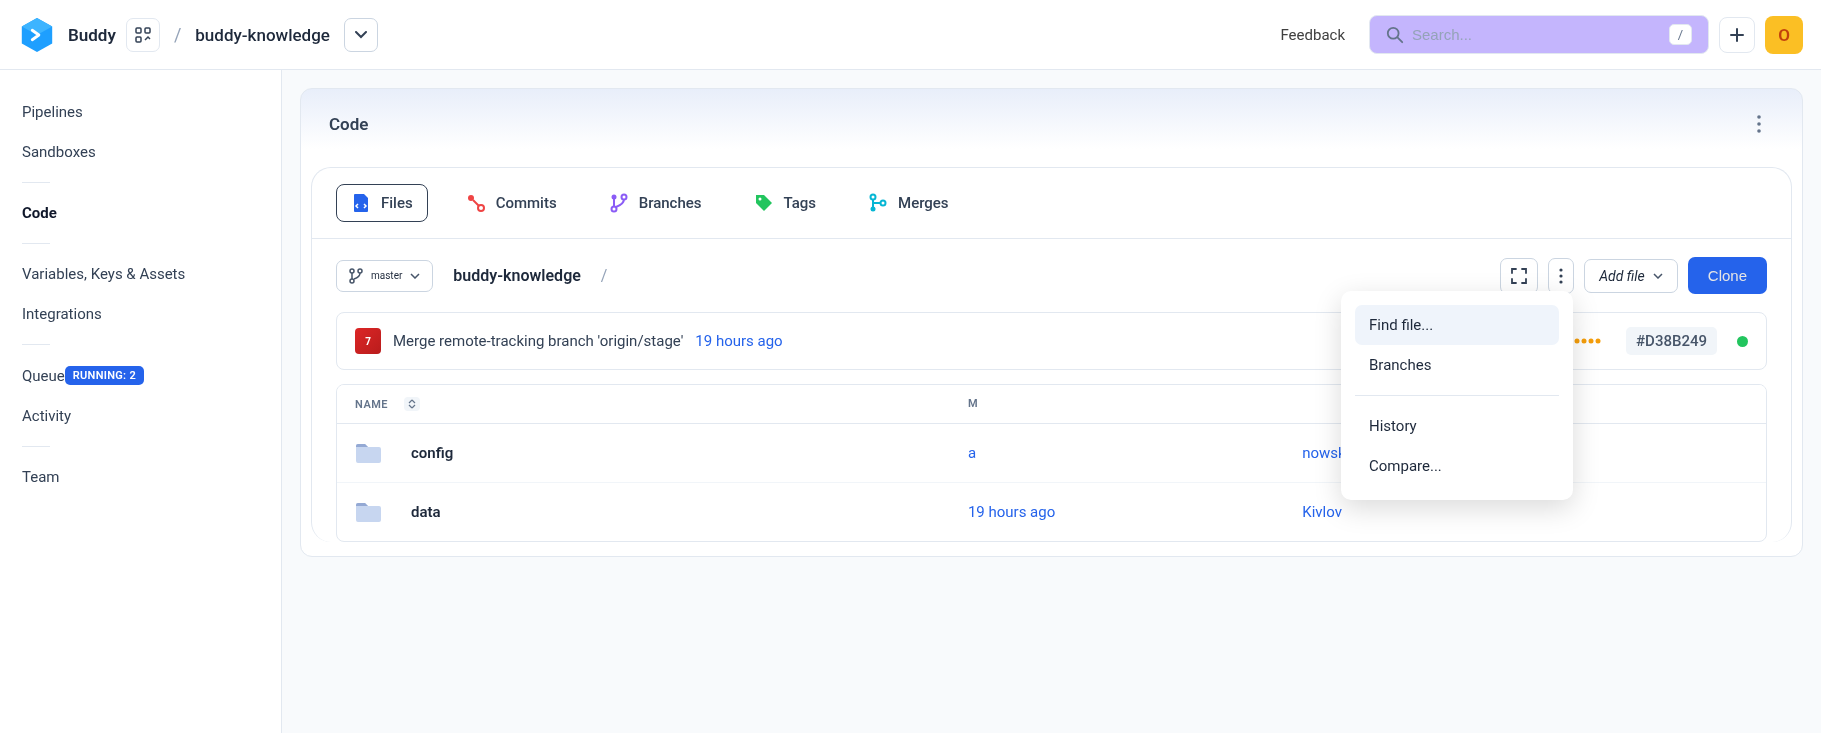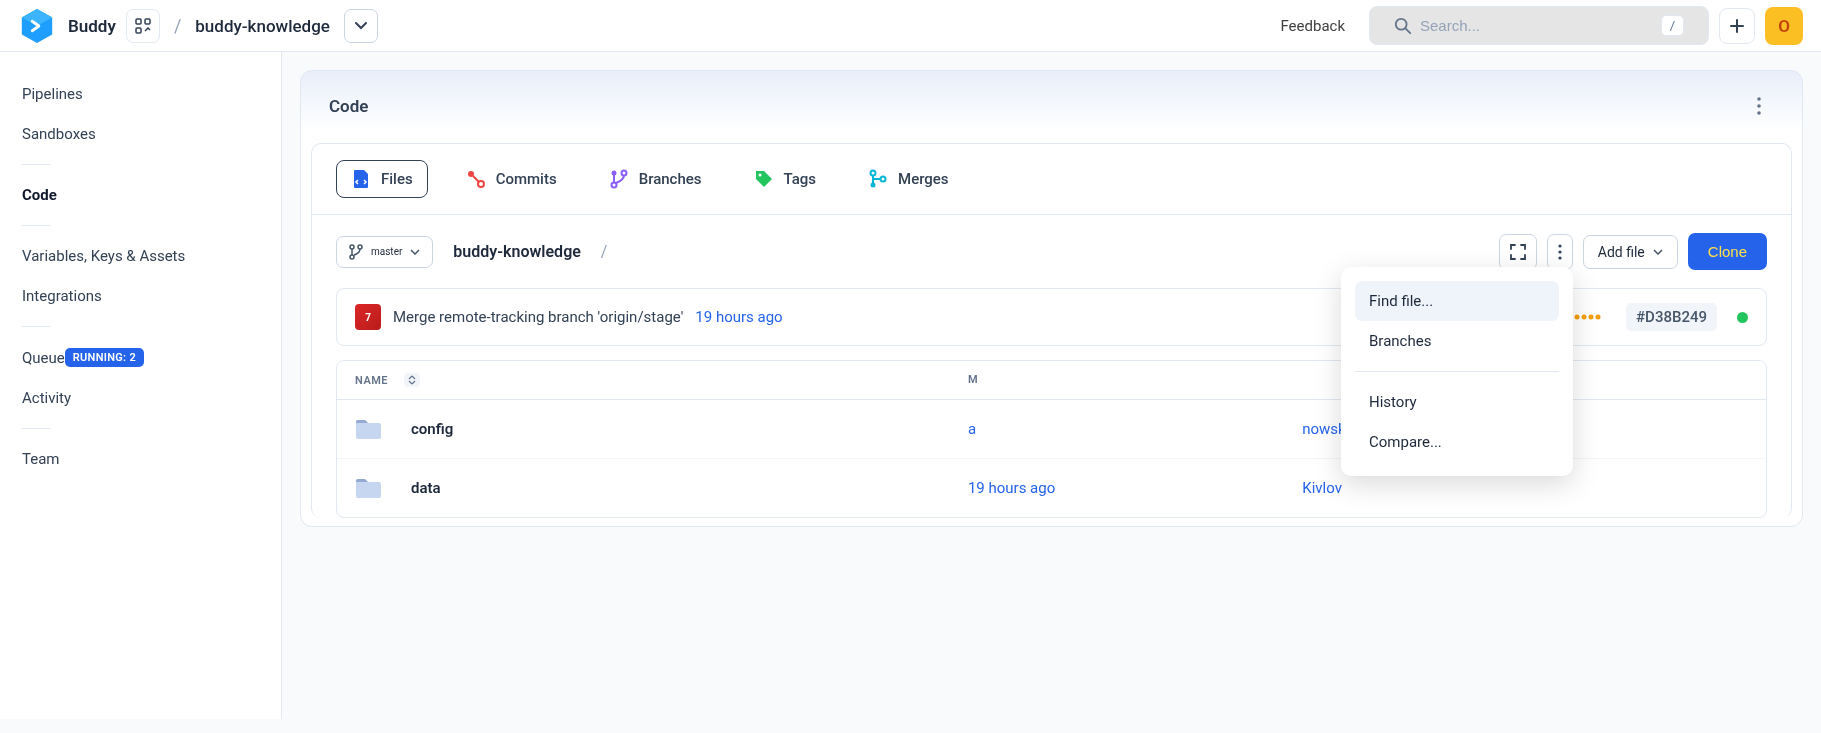--- a/index.html
+++ b/index.html
@@ -1,60 +1,60 @@
 <!DOCTYPE html>
 <html><head>
   <meta charset="utf-8">
   <style>
     * { margin: 0; padding: 0; box-sizing: border-box; }
     body { font-family: -apple-system, BlinkMacSystemFont, 'Segoe UI', Roboto, sans-serif; background: #f8fafc; color: #1e293b; font-size: 14px; }
     
-    .topbar { display: flex; align-items: center; padding: 10px 18px; background: #fff; border-bottom: 1px solid #e2e8f0; gap: 10px; height: 52px; }
+    .topbar { display: flex; align-items: center; padding: 10px 18px; background: #fff; border-bottom: 1px solid #e2e8f0; gap: 10px; height: 70px; }
     .logo { width: 38px; height: 38px; display: flex; align-items: center; justify-content: center; }
     .org-name { font-weight: 600; font-size: 17px; margin-left: 2px; }
     .grid-btn { width: 34px; height: 34px; border: 1px solid #e2e8f0; border-radius: 7px; background: #fff; display: flex; align-items: center; justify-content: center; cursor: pointer; }
     .slash-sep { color: #94a3b8; font-size: 18px; margin: 0 4px; }
     .project-name { font-size: 17px; font-weight: 500; }
     .dropdown-btn { width: 34px; height: 34px; border: 1px solid #cbd5e1; border-radius: 7px; background: #fff; display: flex; align-items: center; justify-content: center; cursor: pointer; margin-left: 4px; }
     .spacer { flex: 1; }
     .feedback-link { color: #404040; margin-right: 14px; cursor: pointer; font-size: 15px; }
-    .search-box { display: flex; align-items: center; gap: 8px; border: 1px solid #e2e8f0; border-radius: 8px; padding: 8px 24px; width: 340px; background: #e5e5e5; }
+    .search-box { display: flex; align-items: center; gap: 8px; border: 1px solid #e2e8f0; border-radius: 8px; padding: 8px 16px; width: 340px; background: #c4b5fd; }
     .search-box input { border: none; outline: none; flex: 1; font-size: 15px; color: #475569; background: transparent; }
     .search-box input::placeholder { color: #94a3b8; }
     .search-kbd { border: 1px solid #e2e8f0; border-radius: 5px; padding: 2px 8px; font-size: 13px; color: #64748b; background: #fff; }
     .icon-btn { width: 36px; height: 36px; border: 1px solid #e2e8f0; border-radius: 8px; background: #fff; display: flex; align-items: center; justify-content: center; cursor: pointer; }
     .avatar { width: 38px; height: 38px; border-radius: 8px; background: #fbbf24; display: flex; align-items: center; justify-content: center; font-weight: 600; font-size: 17px; color: #c2410c; cursor: pointer; }
     
     .layout { display: flex; height: calc(100vh - 66px); }
     .sidebar { width: 282px; border-right: 1px solid #e2e8f0; background: #fff; padding: 22px 0; }
     .nav-item { padding: 11px 22px; font-size: 15px; color: #334155; cursor: pointer; display: flex; align-items: center; justify-content: flex-start; }
     .nav-item.active { font-weight: 700; color: #0f172a; }
     .nav-divider { height: 1px; background: #e2e8f0; margin: 10px 22px; width: 28px; }
     .badge { background: #2563eb; color: #fff; font-size: 11px; font-weight: 600; padding: 3px 8px; border-radius: 5px; letter-spacing: 0.3px; }
     
     .main { flex: 1; padding: 18px; overflow: auto; }
     .panel { background: linear-gradient(to bottom, #e8eefa, #fff 60px); border-radius: 12px; border: 1px solid #e2e8f0; }
     .panel-header { display: flex; align-items: center; justify-content: space-between; padding: 20px 28px 14px; }
     .panel-title { font-size: 17px; font-weight: 600; color: #334155; }
     .dots-btn { width: 30px; height: 30px; display: flex; align-items: center; justify-content: center; cursor: pointer; color: #64748b; border-radius: 6px; }
     
-    .tabs-wrap { background: #fff; border-radius: 10px; margin: 8px 10px; border: 1px solid #e2e8f0; border-bottom: none; }
+    .tabs-wrap { background: #fff; border-radius: 20px; margin: 14px 10px; border: 1px solid #e2e8f0; border-bottom: none; }
     .tabs { display: flex; gap: 24px; padding: 16px 24px; border-bottom: 1px solid #e2e8f0; }
     .tab { display: flex; align-items: center; gap: 10px; padding: 8px 14px; border-radius: 8px; cursor: pointer; font-size: 15px; font-weight: 500; color: #334155; }
     .tab.active { border: 1.5px solid #334155; }
     .tab-icon { width: 20px; height: 20px; display: flex; align-items: center; justify-content: center; }
     
     .toolbar { display: flex; align-items: center; gap: 10px; padding: 18px 24px; position: relative; }
     .branch-sel { display: flex; align-items: center; gap: 8px; border: 1px solid #cbd5e1; border-radius: 7px; padding: 7px 12px; cursor: pointer; font-size: 10px; background: #fff; }
     .breadcrumb-name { font-size: 16px; font-weight: 600; margin-left: 10px; }
     .breadcrumb-sep { color: #94a3b8; margin-left: 10px; font-size: 16px; }
     .tool-spacer { flex: 1; }
     .tool-btn { border: 1px solid #cbd5e1; border-radius: 7px; padding: 8px 10px; cursor: pointer; background: #fff; display: flex; align-items: center; justify-content: center; min-height: 36px; }
-    .add-file-btn { display: flex; align-items: center; gap: 8px; border: 1px solid #cbd5e1; border-radius: 7px; padding: 8px 14px; cursor: pointer; background: #fff; font-size: 14px; }
-    .clone-btn { background: #2563eb; color: #fde047; border: none; border-radius: 7px; padding: 10px 20px; cursor: pointer; font-size: 15px; font-weight: 500; }
+    .add-file-btn { display: flex; align-items: center; gap: 8px; border: 1px solid #cbd5e1; border-radius: 7px; padding: 8px 14px; cursor: pointer; background: #fff; font-size: 14px; font-style: italic; }
+    .clone-btn { background: #2563eb; color: #e5e5e5; border: none; border-radius: 7px; padding: 10px 20px; cursor: pointer; font-size: 15px; font-weight: 500; }
     
     .context-menu { position: absolute; top: 52px; right: 218px; background: #fff; border-radius: 10px; box-shadow: 0 8px 28px rgba(0,0,0,0.15); padding: 14px; width: 232px; z-index: 100; }
     .menu-item { padding: 11px 14px; border-radius: 7px; cursor: pointer; font-size: 15px; color: #1e293b; }
     .menu-item.highlighted { background: #eff4fb; }
     .menu-divider { height: 1px; background: #e2e8f0; margin: 10px 0; }
     
     .commit-bar { margin: 0 24px 14px; border: 1px solid #e2e8f0; border-radius: 8px; padding: 14px 18px; display: flex; align-items: center; gap: 12px; font-size: 15px; }
     .commit-avatar { width: 26px; height: 26px; border-radius: 4px; background: linear-gradient(135deg, #dc2626, #b91c1c); display: flex; align-items: center; justify-content: center; color: #fff; font-size: 10px; font-weight: 700; }
     .commit-msg { color: #334155; }
     .commit-time { color: #2563eb; }

